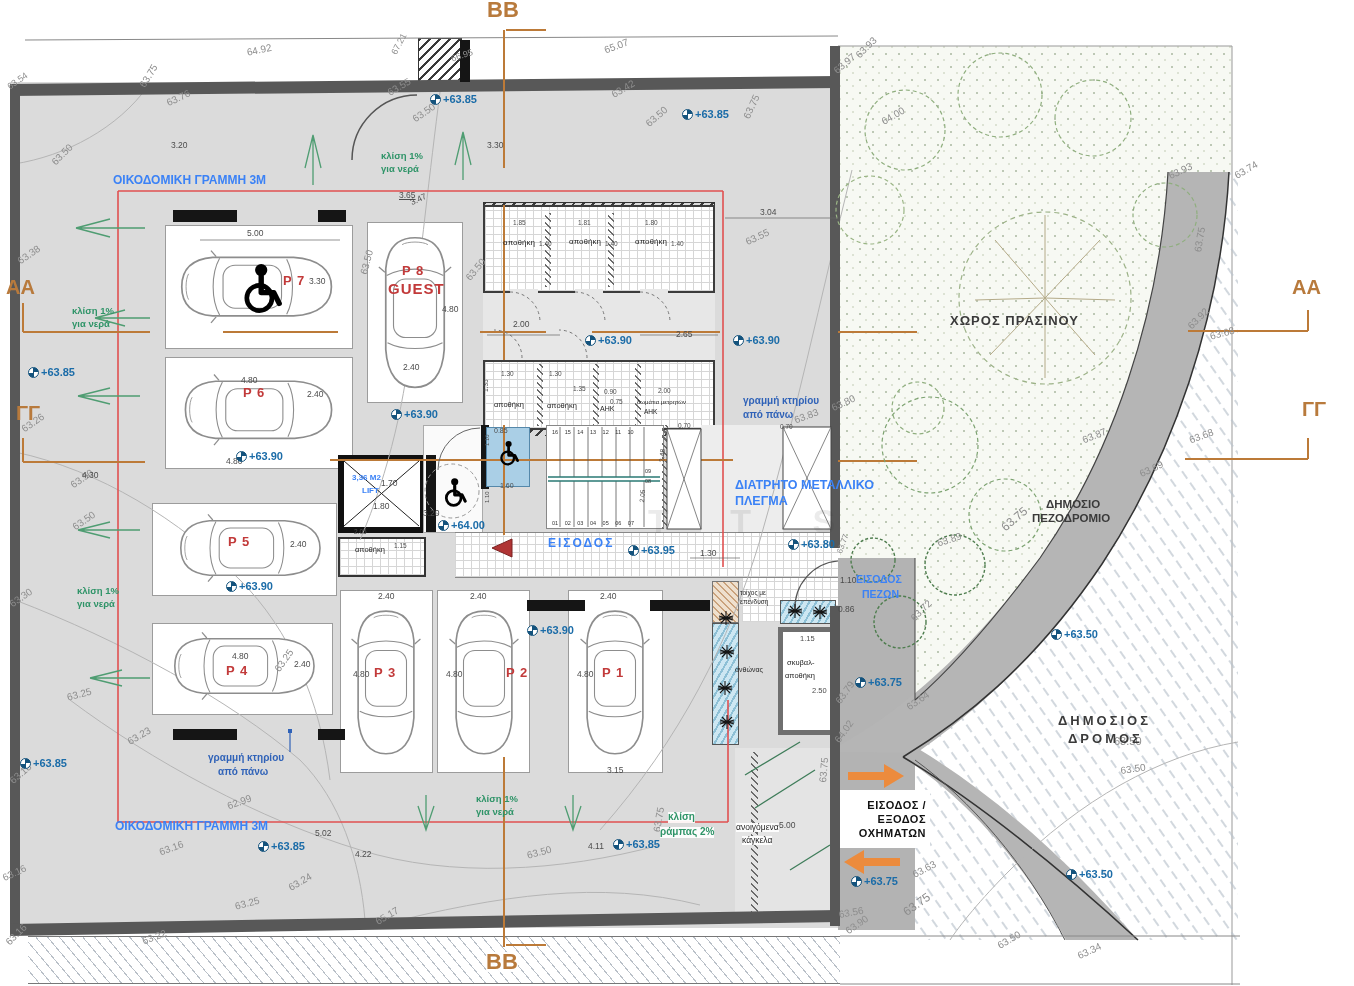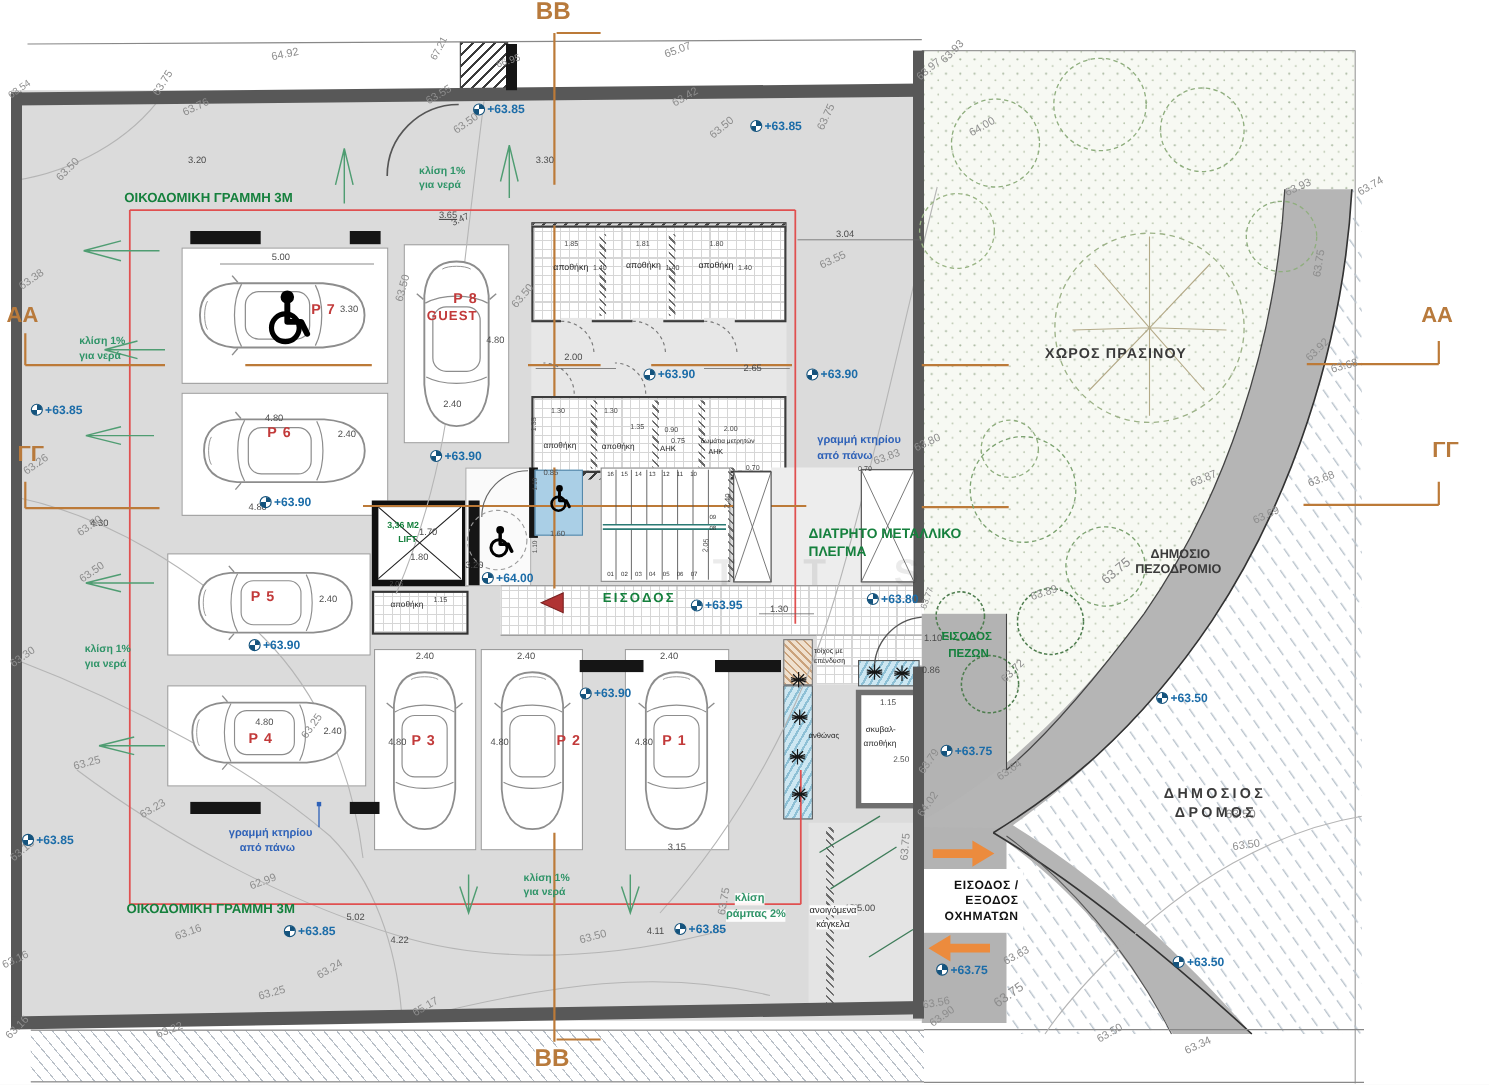--- a/index.html
+++ b/index.html
@@ -6,21 +6,21 @@
   #plan{position:relative;width:1354px;height:986px;background:#fff;overflow:hidden;}
   #plan *{box-sizing:border-box;}
   .abs{position:absolute;}
   .bgl{position:absolute;inset:0;}
   svg.deco{position:absolute;left:0;top:0;pointer-events:none;}
   #labels{position:absolute;inset:0;pointer-events:none;}
   .lbl{position:absolute;white-space:nowrap;transform-origin:0 0;line-height:1.05;}
   .gray{color:#8d8d8d;font-size:10px;}
   .dims{color:#4c4c4c;font-size:8.5px;}
   .rooms{color:#1f1f1f;font-size:8px;}
-  .red{color:#15803d;font-weight:bold;font-size:11px;}
+  .red{color:#3b82f6;font-weight:bold;font-size:11px;}
   .blue{color:#2f62b8;font-weight:bold;font-size:10px;}
   .green{color:#2f9468;font-weight:bold;font-size:9.5px;}
   .plabels{color:#c23a3a;font-weight:bold;font-size:13px;letter-spacing:1px;}
   .areas{color:#3a3a3a;font-weight:bold;font-size:12px;}
   .sections{color:#b87a3c;font-weight:bold;font-size:22px;line-height:.9;}
   .mark{color:#1b6ca8;font-weight:bold;font-size:11px;}
   .mark .ic{display:inline-block;width:11px;height:11px;border-radius:50%;border:1px solid #14537d;
     background:conic-gradient(from 0deg,#14537d 0 90deg,#fff 90deg 180deg,#14537d 180deg 270deg,#fff 270deg 360deg);
     vertical-align:-2px;margin-right:2px;}
   .grid-fine{background-image:repeating-linear-gradient(0deg,#d6d6d6 0 1px,transparent 1px 8px),
@@ -451,22 +451,22 @@
       <div class="lbl green" style="left: 72px; top: 306px;">κλίση 1%</div>
       <div class="lbl green" style="left: 72px; top: 319px;">για νερά</div>
       <div class="lbl green" style="left: 77px; top: 586px;">κλίση 1%</div>
       <div class="lbl green" style="left: 77px; top: 599px;">για νερά</div>
       <div class="lbl green" style="left: 476px; top: 794px;">κλίση 1%</div>
       <div class="lbl green" style="left: 476px; top: 807px;">για νερά</div>
       <div class="lbl green" style="left: 668px; top: 812px; font-size: 10px; background: rgba(255, 255, 255, 0.92);">κλίση</div>
       <div class="lbl green" style="left: 660px; top: 827px; font-size: 10px; background: rgba(255, 255, 255, 0.92);">ράμπας 2%</div>
       <div class="lbl plabels" style="left: 283px; top: 274px;">P 7</div>
       <div class="lbl plabels" style="left: 243px; top: 386px;">P 6</div>
-      <div class="lbl plabels" style="left: 412px; top: 264px;">P 8</div>
-      <div class="lbl plabels" style="left: 388px; top: 281px; font-size: 12px;">GUEST</div>
+      <div class="lbl plabels" style="left: 402px; top: 264px;">P 8</div>
+      <div class="lbl plabels" style="left: 388px; top: 281px; font-size: 15px;">GUEST</div>
       <div class="lbl plabels" style="left: 228px; top: 535px;">P 5</div>
       <div class="lbl plabels" style="left: 226px; top: 664px;">P 4</div>
       <div class="lbl plabels" style="left: 374px; top: 666px;">P 3</div>
       <div class="lbl plabels" style="left: 470px; top: 666px; padding-left: 36px;">P 2</div>
       <div class="lbl plabels" style="left: 602px; top: 666px;">P 1</div>
       <div class="lbl areas" style="left: 950px; top: 314px; font-size: 13px; letter-spacing: 1px;">ΧΩΡΟΣ ΠΡΑΣΙΝΟΥ</div>
       <div class="lbl areas" style="left: 1046px; top: 498px; font-size: 11.5px;">ΔΗΜΟΣΙΟ</div>
       <div class="lbl areas" style="left: 1032px; top: 512px; font-size: 11.5px;">ΠΕΖΟΔΡΟΜΙΟ</div>
       <div class="lbl areas" style="left: 1058px; top: 714px; font-size: 13px; letter-spacing: 3px;">ΔΗΜΟΣΙΟΣ</div>
       <div class="lbl areas" style="left: 1068px; top: 732px; font-size: 13px; letter-spacing: 3px;">ΔΡΟΜΟΣ</div>

